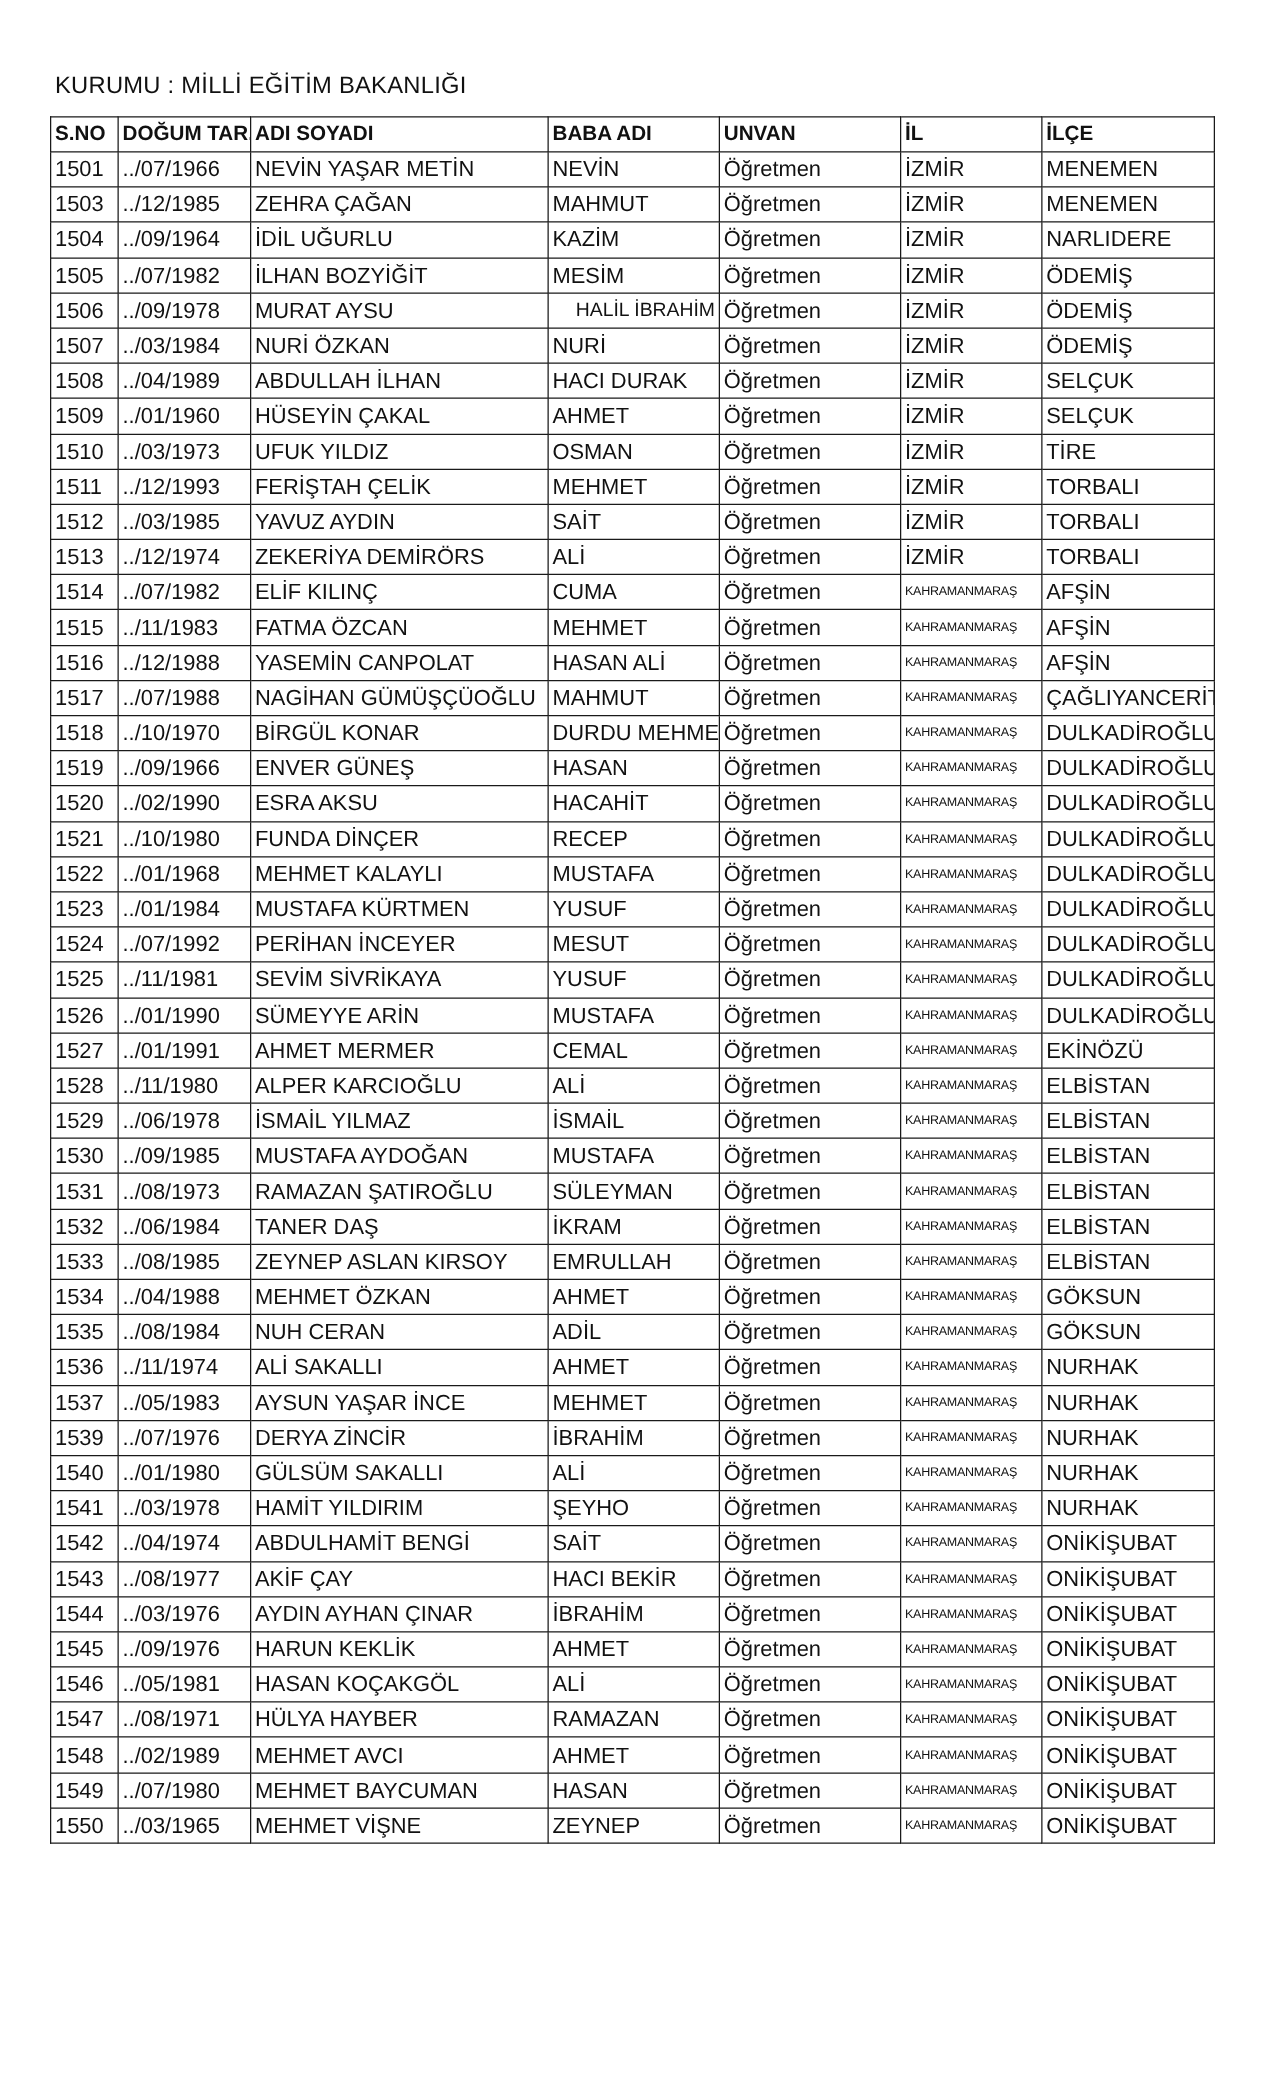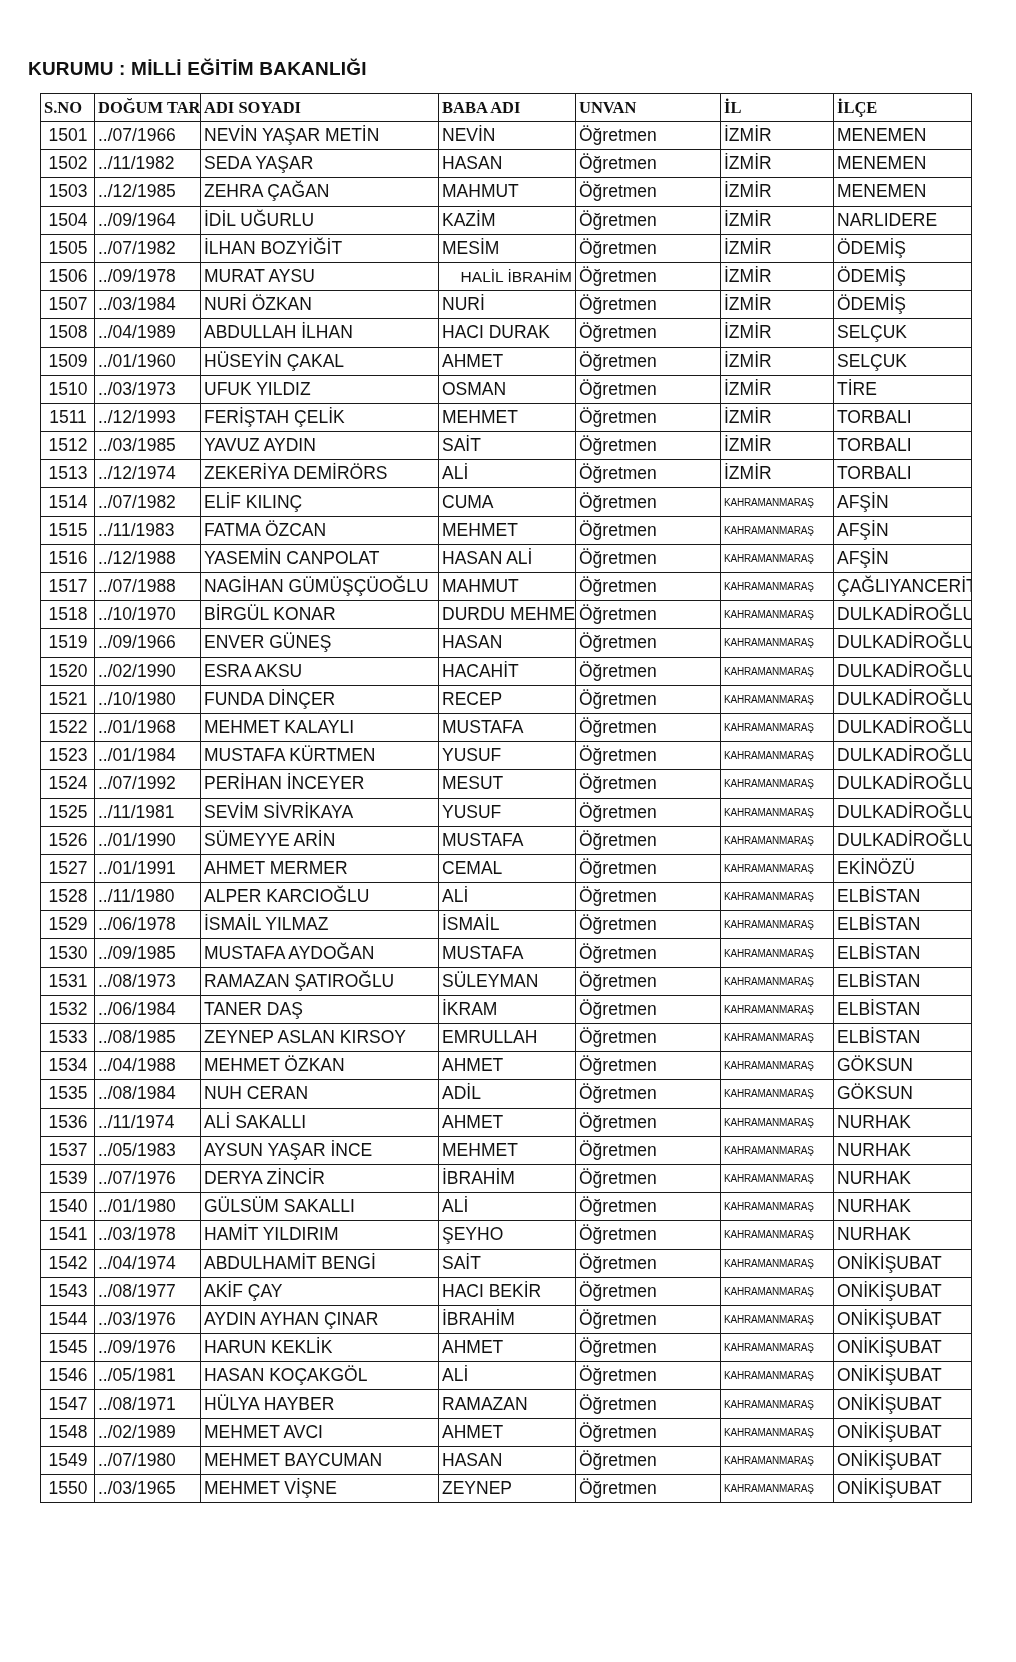--- a/index.html
+++ b/index.html
@@ -1,34 +1,34 @@
 <!DOCTYPE html>
 <html><head>
 <meta charset="utf-8">
 <style>
   html, body { margin:0; padding:0; background:#ffffff; }
   body { width:1016px; height:1662px; position:relative; overflow:hidden;
          font-family:"Liberation Sans","DejaVu Sans",sans-serif; color:#111; }
-  .title { position:absolute; left:28px; top:58px; font-size:19px; font-weight:bold;
+  .title { position:absolute; left:44px; top:58px; font-size:19px; font-weight:normal;
            letter-spacing:0.2px; color:#111; }
   table.list { position:absolute; left:40px; top:93px; border-collapse:collapse;
                table-layout:fixed; width:931px; }
   table.list col.c0 { width:54px; }
   table.list col.c1 { width:106px; }
   table.list col.c2 { width:238px; }
   table.list col.c3 { width:137px; }
   table.list col.c4 { width:145px; }
   table.list col.c5 { width:113px; }
   table.list col.c6 { width:138px; }
   table.list th, table.list td {
     border:1.5px solid #1a1a1a; height:27.2px; padding:0 3px; white-space:nowrap;
     overflow:hidden; font-size:17.5px; line-height:27px; text-align:left; vertical-align:middle;
   }
-  table.list th { font-weight:bold; font-size:16.5px; height:26px;font-family:Liberation Serif, serif; }
-  table.list td.sno { text-align:center; padding-right:2px; }
+  table.list th { font-weight:bold; font-size:16.5px; height:26px; }
+  table.list td.sno { text-align:left; padding-right:2px; }
   table.list td.il-small { font-size:10px; letter-spacing:-0.2px;margin-left:29px; }
   table.list td.baba-small { font-size:15.5px;text-align:right; }
   table.list td.ilce { font-size:17.5px; }
 </style>
 </head>
 <body>
 
 <div class="title">KURUMU : MİLLİ EĞİTİM BAKANLIĞI</div>
 
 <table class="list">
@@ -56,29 +56,20 @@
       <tr>
         <td class="sno">1501</td>
         <td>../07/1966</td>
         <td>NEVİN YAŞAR METİN</td>
         <td>NEVİN</td>
         <td>Öğretmen</td>
         <td>İZMİR</td>
         <td class="ilce">MENEMEN</td>
       </tr>
       <tr>
-        <td class="sno">1502</td>
-        <td>../11/1982</td>
-        <td>SEDA YAŞAR</td>
-        <td>HASAN</td>
-        <td>Öğretmen</td>
-        <td>İZMİR</td>
-        <td class="ilce">MENEMEN</td>
-      </tr>
-      <tr>
         <td class="sno">1503</td>
         <td>../12/1985</td>
         <td>ZEHRA ÇAĞAN</td>
         <td>MAHMUT</td>
         <td>Öğretmen</td>
         <td>İZMİR</td>
         <td class="ilce">MENEMEN</td>
       </tr>
       <tr>
         <td class="sno">1504</td>

